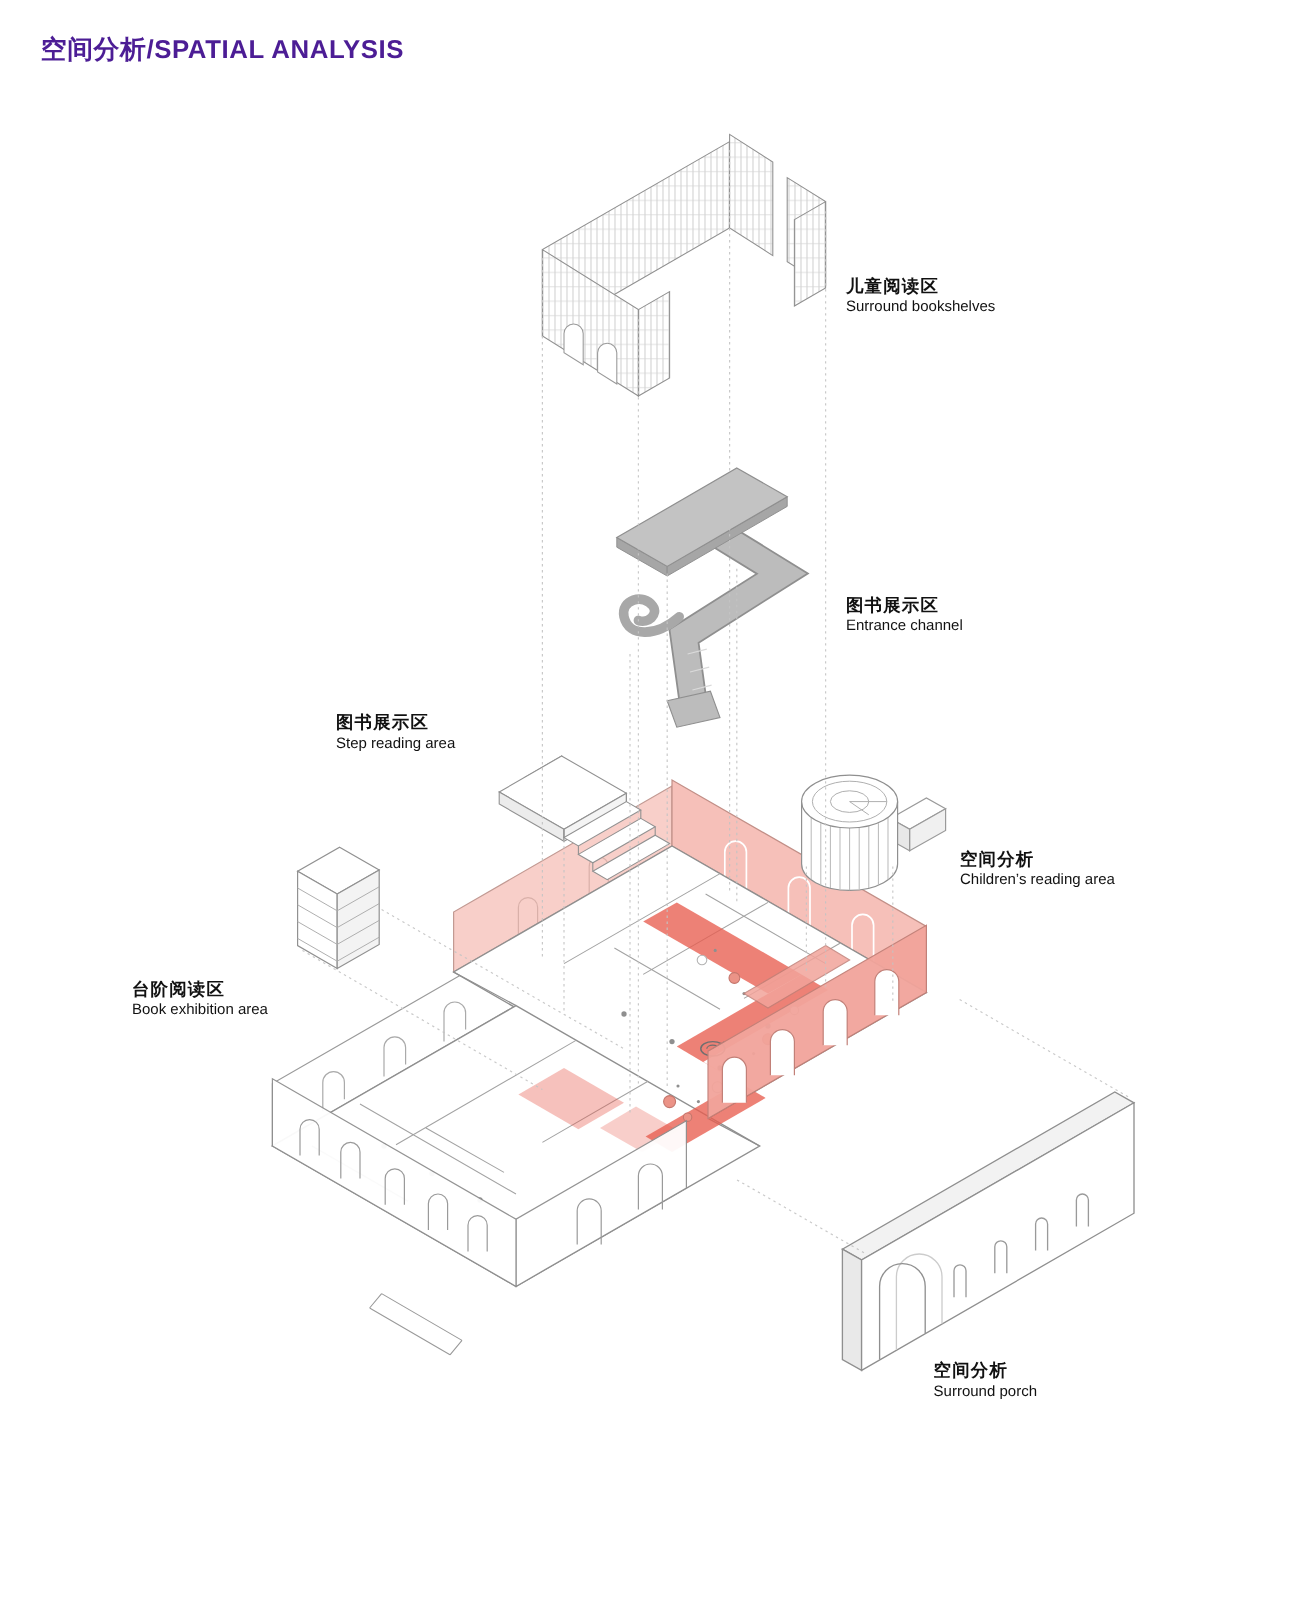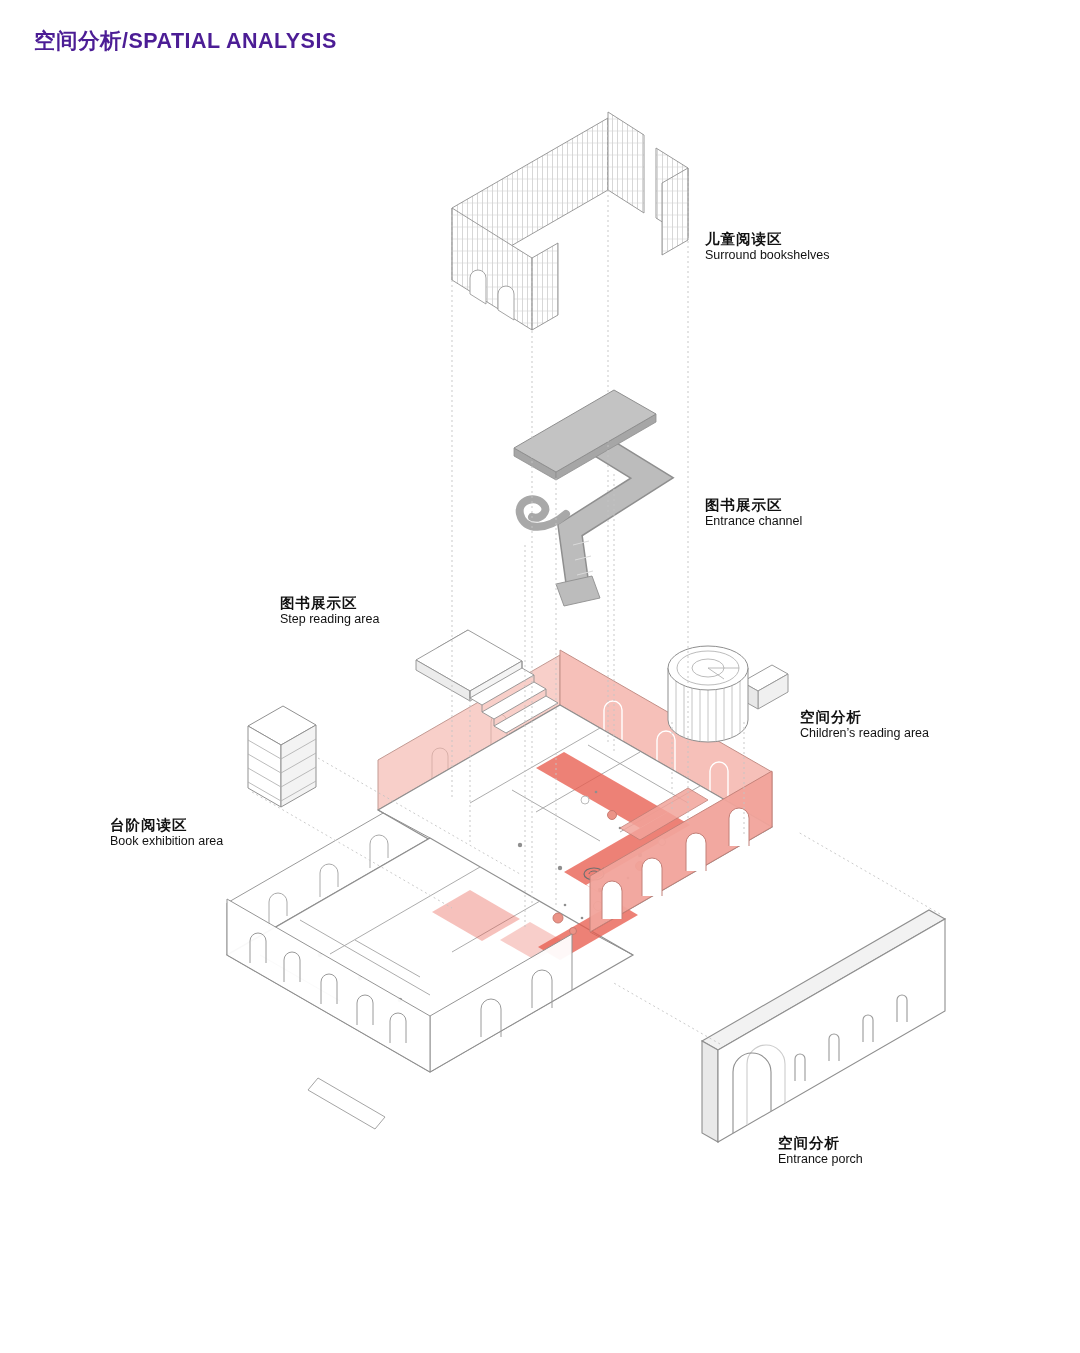--- a/index.html
+++ b/index.html
@@ -223,14 +223,14 @@
   <span class="en">Children’s reading area</span>
 </div>
 
 <div class="label" style="left:110px;top:816px">
   <span class="zh">台阶阅读区</span>
   <span class="en">Book exhibition area</span>
 </div>
 
 <div class="label" style="left:778px;top:1134px">
   <span class="zh">空间分析</span>
-  <span class="en">Entrance porch</span>
+  <span class="en">Surround porch</span>
 </div>
 
 </body></html>

